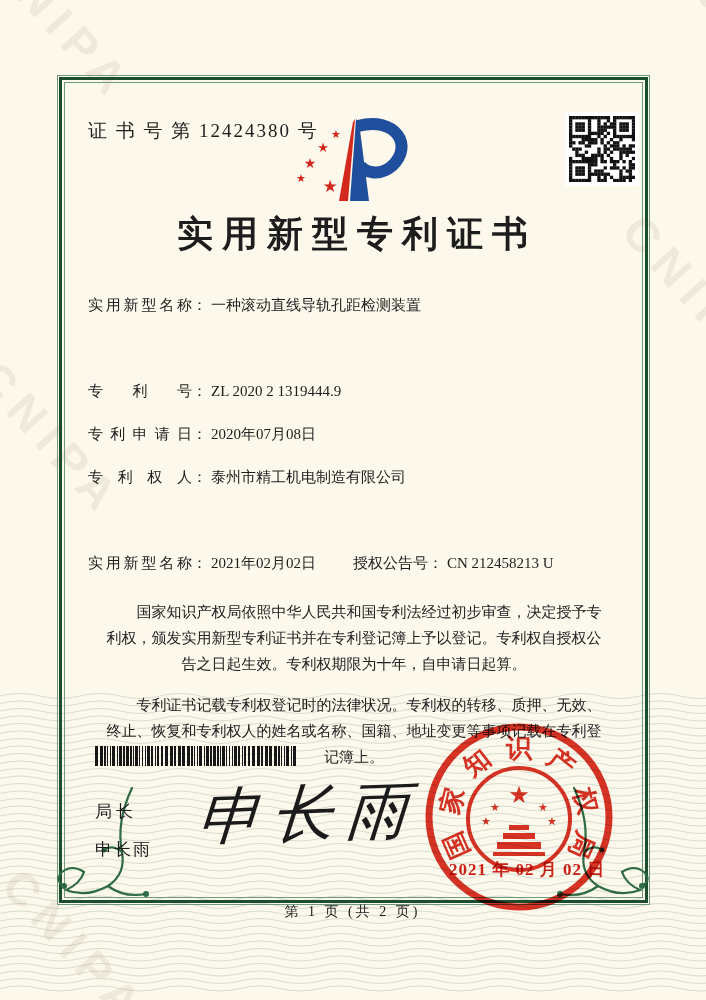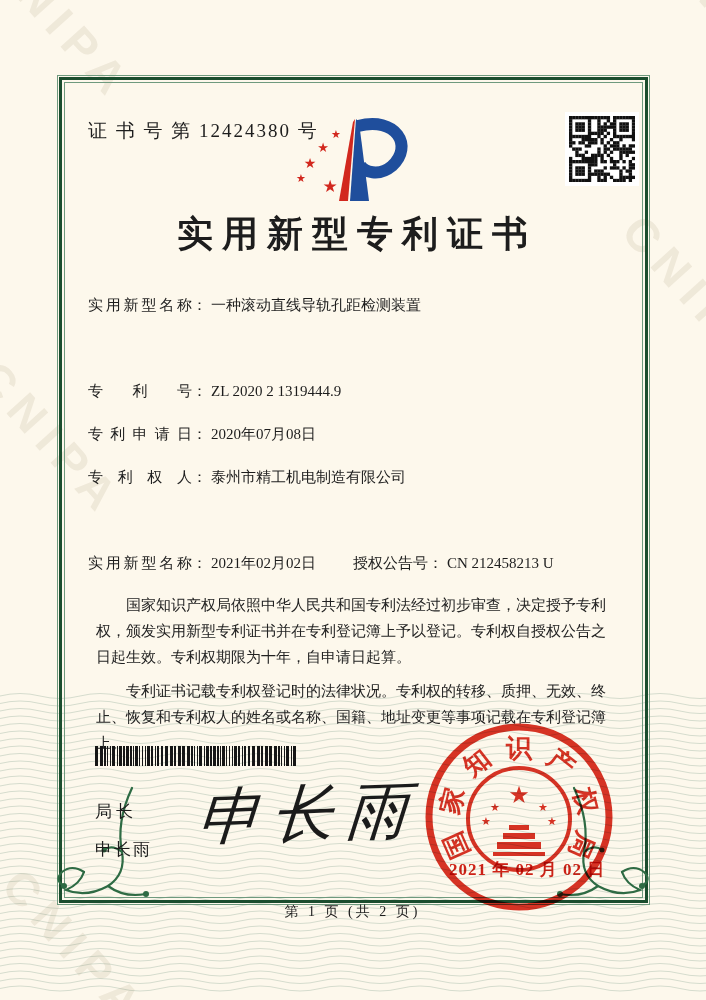--- a/index.html
+++ b/index.html
@@ -35,21 +35,21 @@
 
   .title{position:absolute;left:57px;top:210px;width:591px;z-index:4;text-align:center;
          font-size:36px;font-weight:700;letter-spacing:9px;text-indent:9px;}
 
   .field{position:absolute;left:88px;z-index:4;font-size:15px;white-space:nowrap;}
   .flabel{display:inline-block;width:104px;text-align:justify;text-align-last:justify;vertical-align:bottom;}
   .fvalue{margin-left:4px;}
   .grant{position:absolute;left:265px;top:0;white-space:nowrap;}
 
   .bodytext{position:absolute;left:88px;top:584px;width:532px;z-index:4;font-size:15px;line-height:26px;color:#222;}
-  .bodytext p{margin:8px;text-indent:2em;}
+  .bodytext p{margin:15px;text-indent:2em;text-align:center;}
 
   .barcode{position:absolute;left:95px;top:746px;height:20px;width:290px;z-index:4;display:flex;}
   .barcode i{display:block;background:#161616;height:100%;flex:none;}
 
   .sig-title{position:absolute;left:95px;top:800px;z-index:4;font-size:17px;letter-spacing:4px;}
   .sig-name{position:absolute;left:95px;top:838px;z-index:4;font-size:17px;letter-spacing:2px;}
   .signature{position:absolute;left:198px;top:772px;z-index:4;font-size:62px;letter-spacing:12px;
              color:#1b1b1b;transform:rotate(-2deg) skewX(-6deg);font-style:italic;}
 
   .seal{position:absolute;left:423px;top:721px;width:192px;height:192px;z-index:5;mix-blend-mode:multiply;opacity:.95;}

